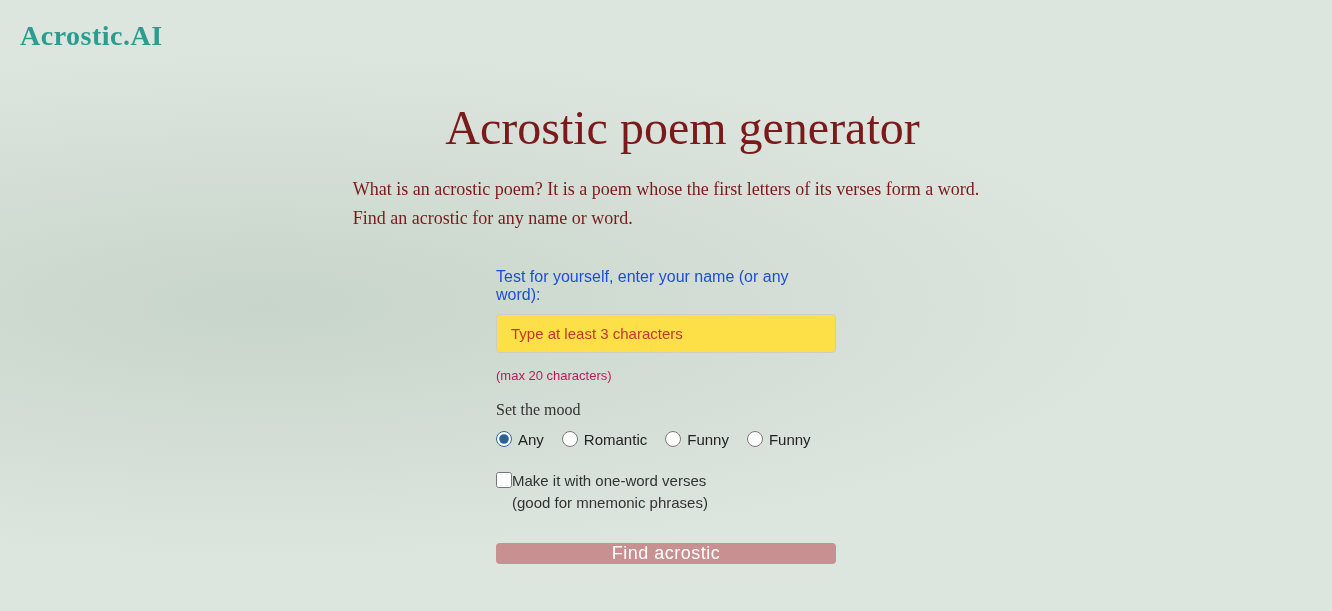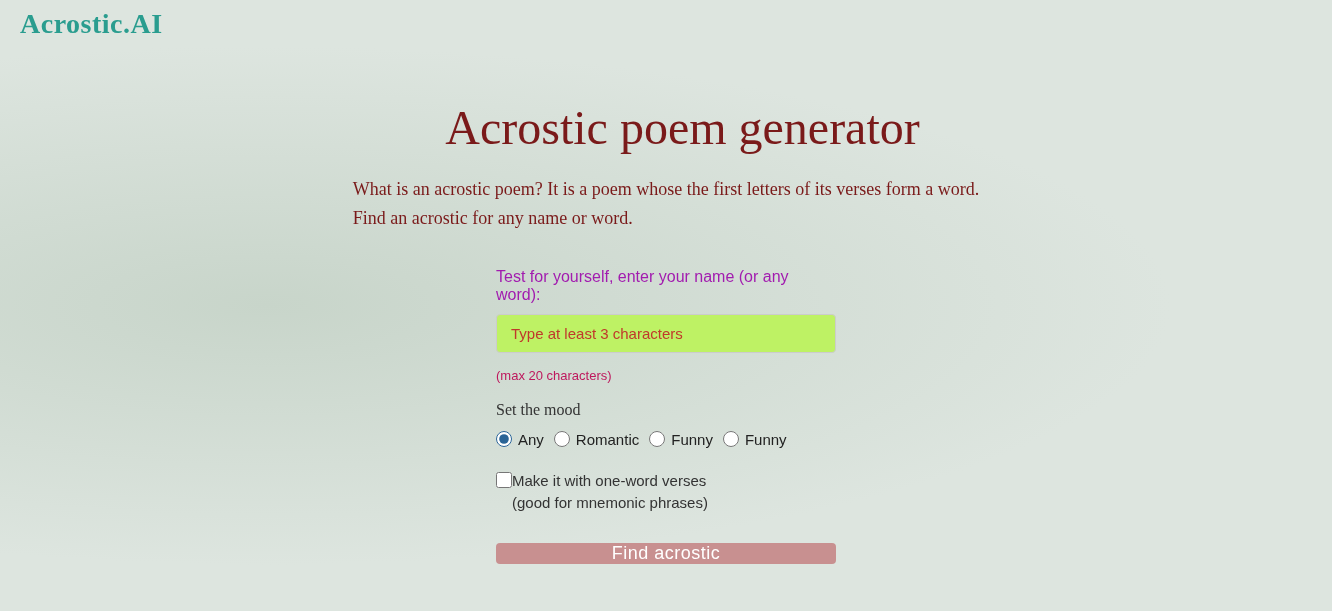--- a/index.html
+++ b/index.html
@@ -12,21 +12,21 @@
       width: 1332px;
       height: 611px;
       background-color: #dde5df;
       background-image: radial-gradient(ellipse at 20% 50%, #c8d5ca 0%, #dde5df 60%);
       font-family: Georgia, 'Times New Roman', serif;
       overflow: hidden;
     }
 
     .logo {
       position: absolute;
-      top: 8px;
+      top: 20px;
       left: 20px;
       color: #2a9d8f;
       font-size: 28px;
       font-weight: bold;
       font-family: Georgia, serif;
       letter-spacing: 0.5px;
     }
 
     .main-container {
       display: flex;
@@ -56,33 +56,33 @@
 
     .form-section {
       display: flex;
       flex-direction: column;
       align-items: flex-start;
       width: 340px;
     }
 
     .input-label {
       font-size: 16px;
-      color: #a21caf;
+      color: #1d4ed8;
       margin-bottom: 10px;
       font-family: Arial, sans-serif;
     }
 
     .name-input {
       width: 100%;
       padding: 10px 14px;
       border: 1px solid #ccc;
       border-radius: 4px;
       font-size: 15px;
       color: #c0392b;
-      background: #bef264;
+      background: #fde047;
       outline: none;
       font-family: Arial, sans-serif;
     }
 
     .name-input::placeholder {
       color: #c0392b;
     }
 
     .max-chars {
       font-size: 13px;
@@ -96,21 +96,21 @@
       font-size: 16px;
       color: #333;
       margin-bottom: 12px;
       font-family: Liberation Serif, serif;
     }
 
     .mood-options {
       display: flex;
       flex-direction: row;
       align-items: center;
-      gap: 10px;
+      gap: 18px;
       margin-bottom: 22px;
     }
 
     .mood-option {
       display: flex;
       align-items: center;
       gap: 6px;
       font-size: 15px;
       color: #222;
       font-family: Arial, sans-serif;

